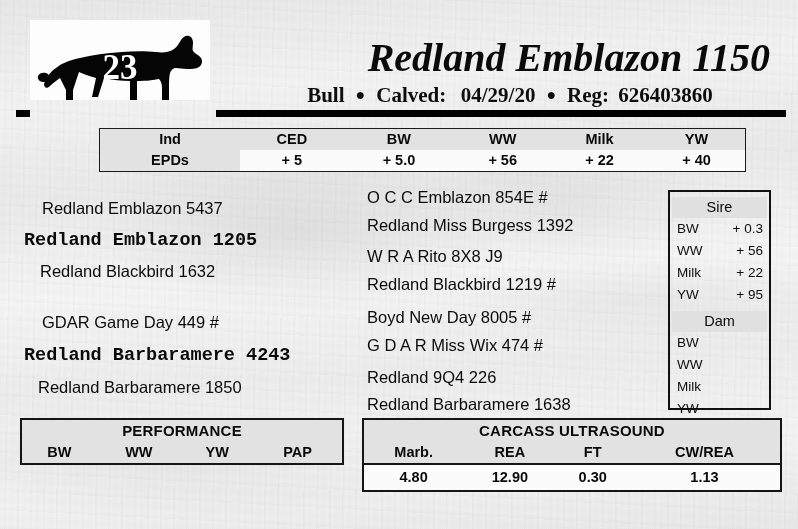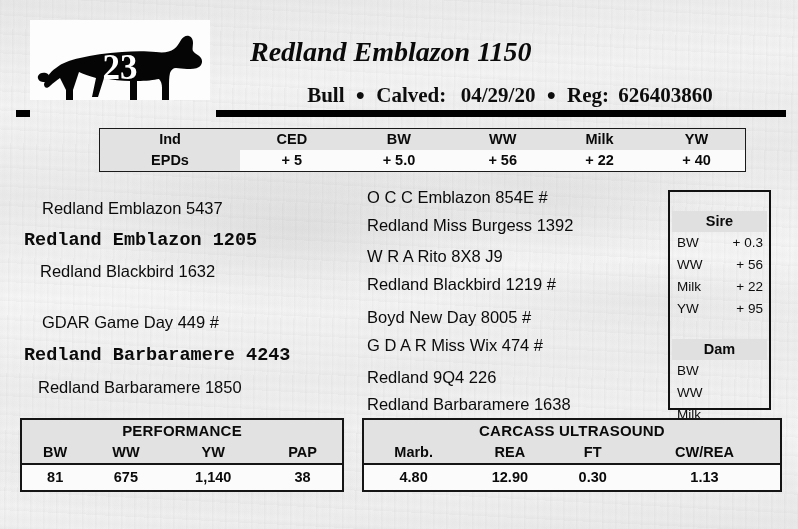--- a/index.html
+++ b/index.html
@@ -78,25 +78,25 @@
     line-height: 1;
     z-index: 3;
     text-shadow: 0 0 1px rgba(0,0,0,0.4);
   }
 
   #animal-name {
     position: absolute;
     left: 250px;
     top: 38px;
     width: 520px;
-    text-align: left;
+    text-align: right;
     font-family: "Liberation Serif", serif;
     font-weight: bold;
     font-style: italic;
-    font-size: 28px;
+    font-size: 40px;
     color: #0a0a0a;
     line-height: 1;
     white-space: nowrap;
   }
 
   #animal-meta {
     position: absolute;
     left: 230px;
     top: 85px;
     width: 560px;
@@ -183,24 +183,24 @@
     width: 99px;
     height: 216px;
     border: 2px solid #111;
     background: transparent;
   }
   .sd-head {
     height: 21px;
     line-height: 21px;
     text-align: center;
     font-size: 14.5px;
-    font-weight: bold;
+    font-weight: normal;
     color: #0a0a0a;
     background: #e0e0e0;
-    margin: 19px 2px 0 2px;
+    margin: 5px 2px 0 2px;
   }
   .sd-row {
     height: 22px;
     line-height: 22px;
     font-size: 13.5px;
     color: #0d0d0d;
     padding: 0 6px 0 7px;
     display: flex;
     justify-content: space-between;
   }
@@ -393,26 +393,20 @@
   <div class="btable" id="perf-table">
     <div class="title">PERFORMANCE</div>
     <table>
       <tbody>
           <tr class="hdr">
         <td>BW</td>
         <td>WW</td>
         <td>YW</td>
         <td>PAP</td>
       </tr>
-      <tr class="data">
-        <td>81</td>
-        <td>675</td>
-        <td>1,140</td>
-        <td>38</td>
-      </tr>
     </tbody>
       </table>
   </div>
 
   <div class="btable" id="carc-table">
     <div class="title">CARCASS ULTRASOUND</div>
     <table>
       <tbody>
           <tr class="hdr">
         <td>Marb.</td>

